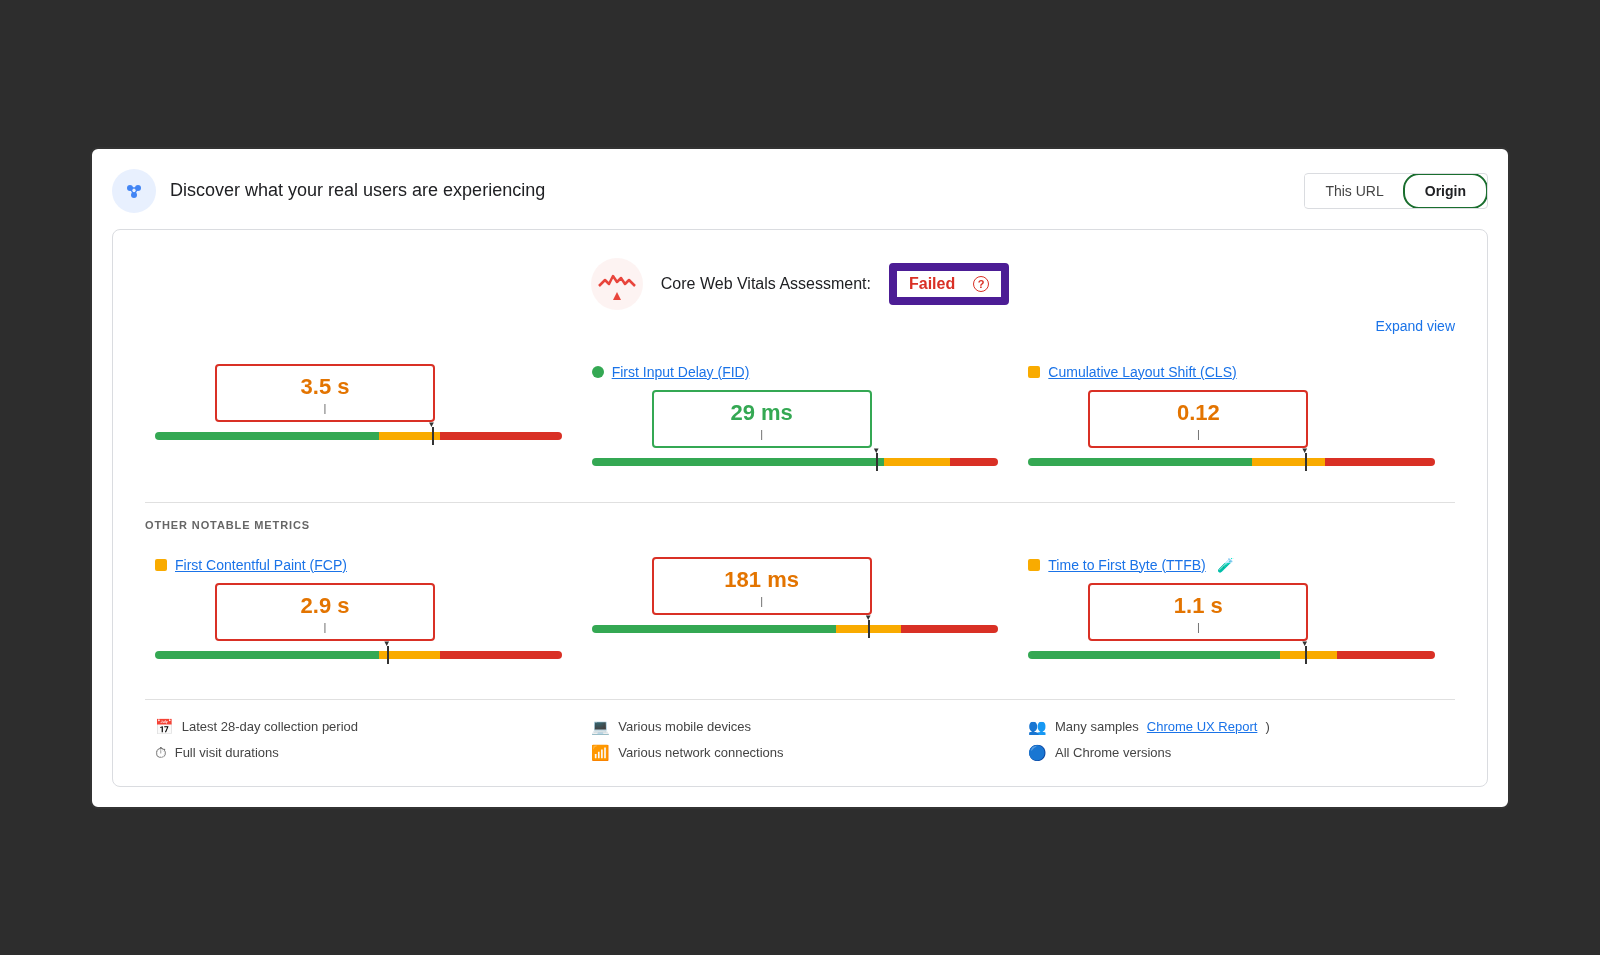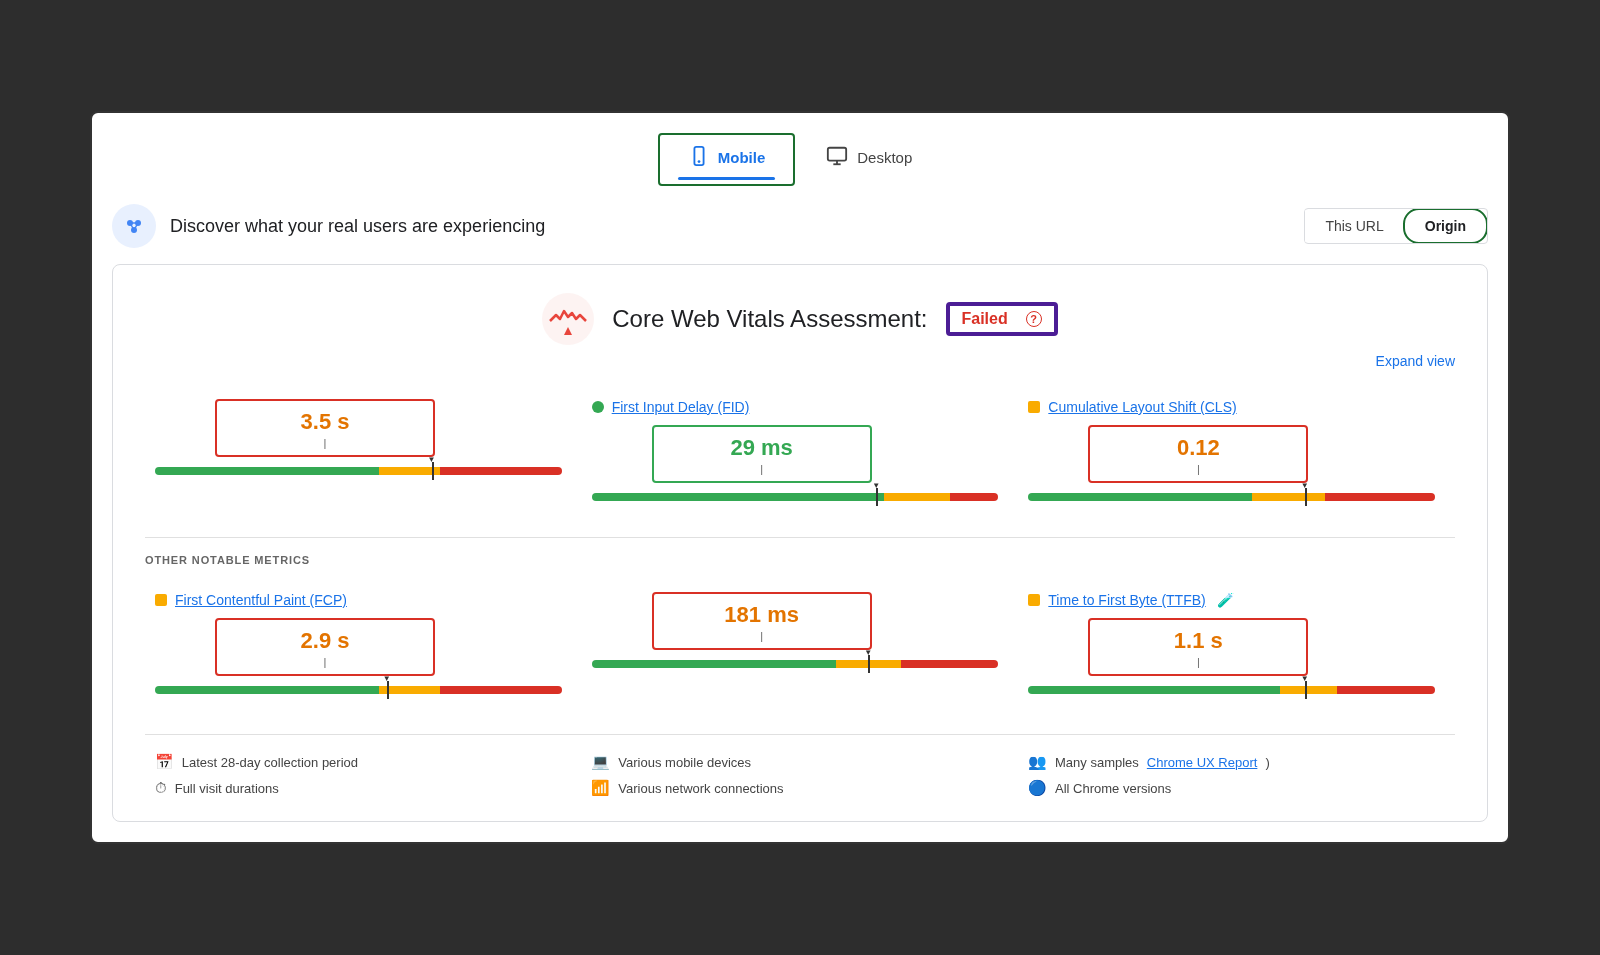--- a/index.html
+++ b/index.html
@@ -120,21 +120,21 @@
       position: relative;
     }
     .vitals-icon {
       width: 52px;
       height: 52px;
     }
     .failed-badge {
       display: inline-flex;
       align-items: center;
       gap: 18px;
-      border: 4px solid #4c1d95;
+      border: 8px solid #4c1d95;
       border-radius: 4px;
       padding: 4px 12px;
       color: #d93025;
       font-size: 16px;
       font-weight: 600;
     }
     .expand-view {
       text-align: right;
       color: #1a73e8;
       font-size: 14px;
@@ -301,41 +301,20 @@
       color: #d93025;
       font-size: 11px;
       font-weight: 700;
     }
   </style>
 </head>
 <body>
 
 <div class="outer-container">
 
-  <div class="tab-bar">
-    <div class="tab active">
-      <span class="mobile-icon">
-        <svg viewBox="0 0 24 24" fill="none" stroke="#1a73e8" stroke-width="2">
-          <rect x="7" y="2" width="10" height="20" rx="2" ry="2"></rect>
-          <line x1="12" y1="18" x2="12" y2="18" stroke-width="3" stroke-linecap="round"></line>
-        </svg>
-      </span>
-      <span>Mobile</span>
-    </div>
-    <div class="tab">
-      <span class="desktop-icon">
-        <svg viewBox="0 0 24 24" fill="none" stroke="#444" stroke-width="2">
-          <rect x="2" y="3" width="20" height="14" rx="2"></rect>
-          <line x1="8" y1="21" x2="16" y2="21"></line>
-          <line x1="12" y1="17" x2="12" y2="21"></line>
-        </svg>
-      </span>
-      <span>Desktop</span>
-    </div>
-  </div>
 
   <div class="header-row">
     <div class="header-left">
       <div class="crux-avatar">
         <svg width="28" height="28" viewBox="0 0 28 28" fill="none">
           <circle cx="14" cy="14" r="13" fill="#e8f0fe"></circle>
           <circle cx="10" cy="11" r="3" fill="#4285f4"></circle>
           <circle cx="18" cy="11" r="3" fill="#4285f4"></circle>
           <circle cx="14" cy="18" r="3" fill="#4285f4"></circle>
           <line x1="10" y1="11" x2="18" y2="11" stroke="#4285f4" stroke-width="1.5"></line>
@@ -355,21 +334,21 @@
 
     <div class="vitals-header">
       <div class="vitals-icon">
         
         <svg viewBox="0 0 52 52" width="52" height="52">
           <circle cx="26" cy="26" r="26" fill="#fce8e6" opacity="0.5"></circle>
           <polyline points="8,28 14,22 18,26 22,18 26,24 30,20 34,26 38,22 44,28" fill="none" stroke="#e8453c" stroke-width="2.5" stroke-linejoin="round"></polyline>
           <polygon points="26,34 22,42 30,42" fill="#e8453c"></polygon>
         </svg>
       </div>
-      <span style="font-size:24px;font-weight:500;color:#202124;">Core Web Vitals Assessment:</span>
+      <span style="font-size:16px;font-weight:500;color:#202124;">Core Web Vitals Assessment:</span>
       <span class="failed-badge">
         <span>Failed</span>
         <span class="question-icon">?</span>
       </span>
     </div>
 
     <div class="expand-view">Expand view</div>
 
     <div class="metrics-grid" id="core-metrics-container">
         <div class="metric-col">

